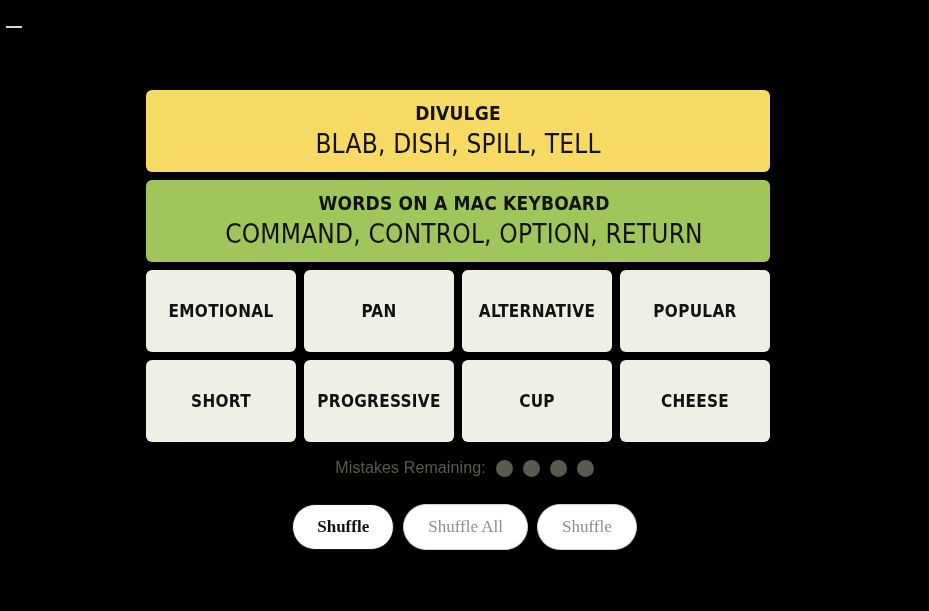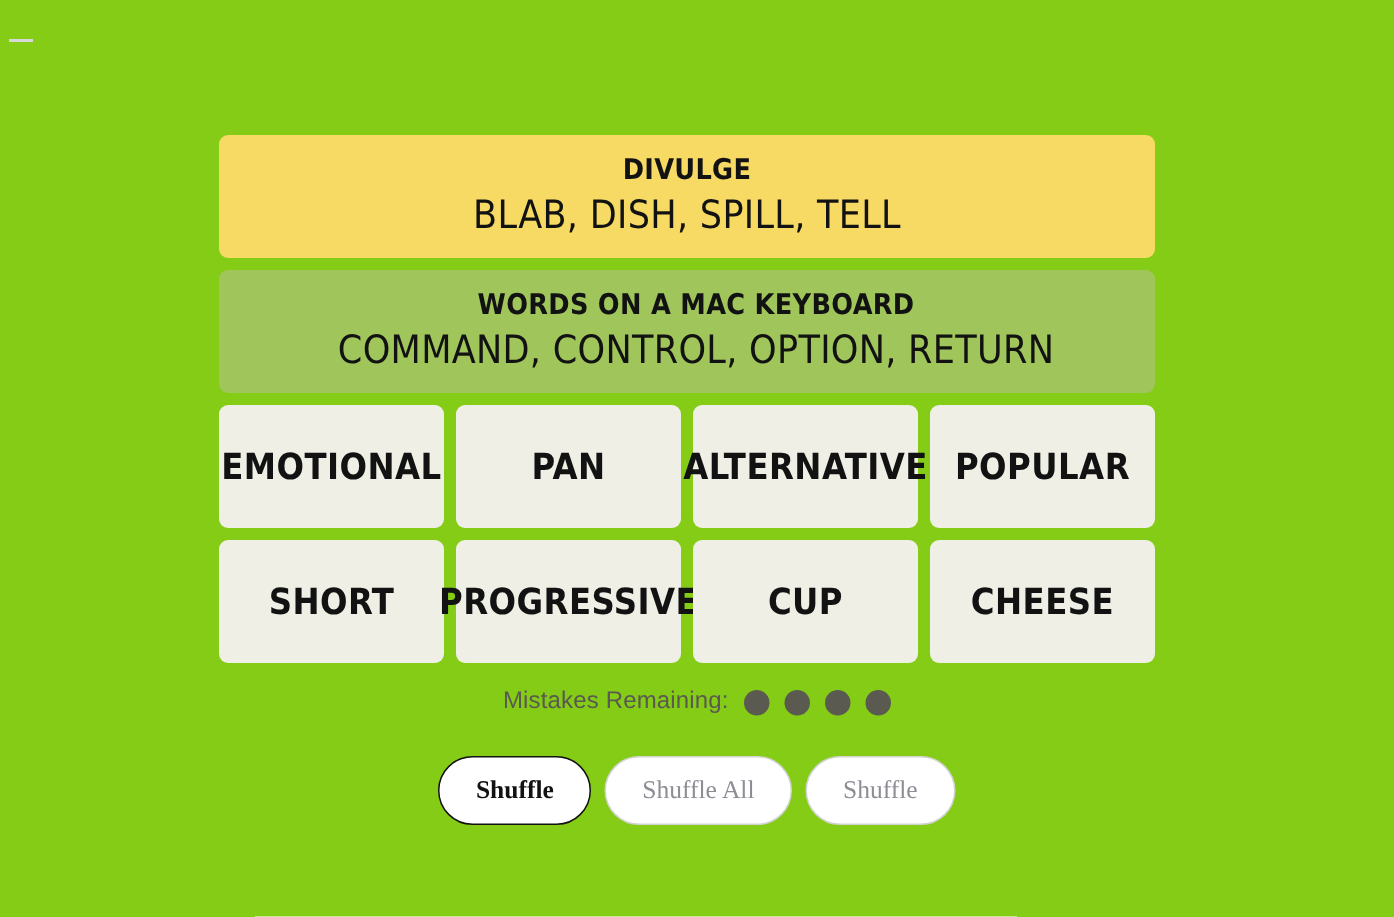--- a/index.html
+++ b/index.html
@@ -8,21 +8,21 @@
     width: 929px; height: 611px;
     background: #ffffff;
     font-family: "Liberation Sans", sans-serif;
     overflow: hidden;
   }
 
   #page {
     position: relative;
     width: 929px;
     height: 611px;
-    background: #84cc16;
+    background: #000000;
   }
 
   
   .corner-artifact {
     position: absolute;
     left: 6px; top: 26px;
     width: 16px; height: 2px;
     background: #d8d8d8;
   }
 
@@ -78,21 +78,21 @@
     background: #efefe6;
     display: flex;
     align-items: center;
     justify-content: center;
     cursor: pointer;
     user-select: none;
   }
   .tile-label {
     font-family: "Liberation Sans Narrow", "DejaVu Sans Condensed", "Liberation Sans", sans-serif;
     font-weight: bold;
-    font-size: 24px;
+    font-size: 17px;
     letter-spacing: 0.3px;
     color: #121212;
     text-transform: uppercase;
     white-space: nowrap;
   }
 
   
   .mistakes-row {
     position: absolute;
     left: 0; right: 0;

